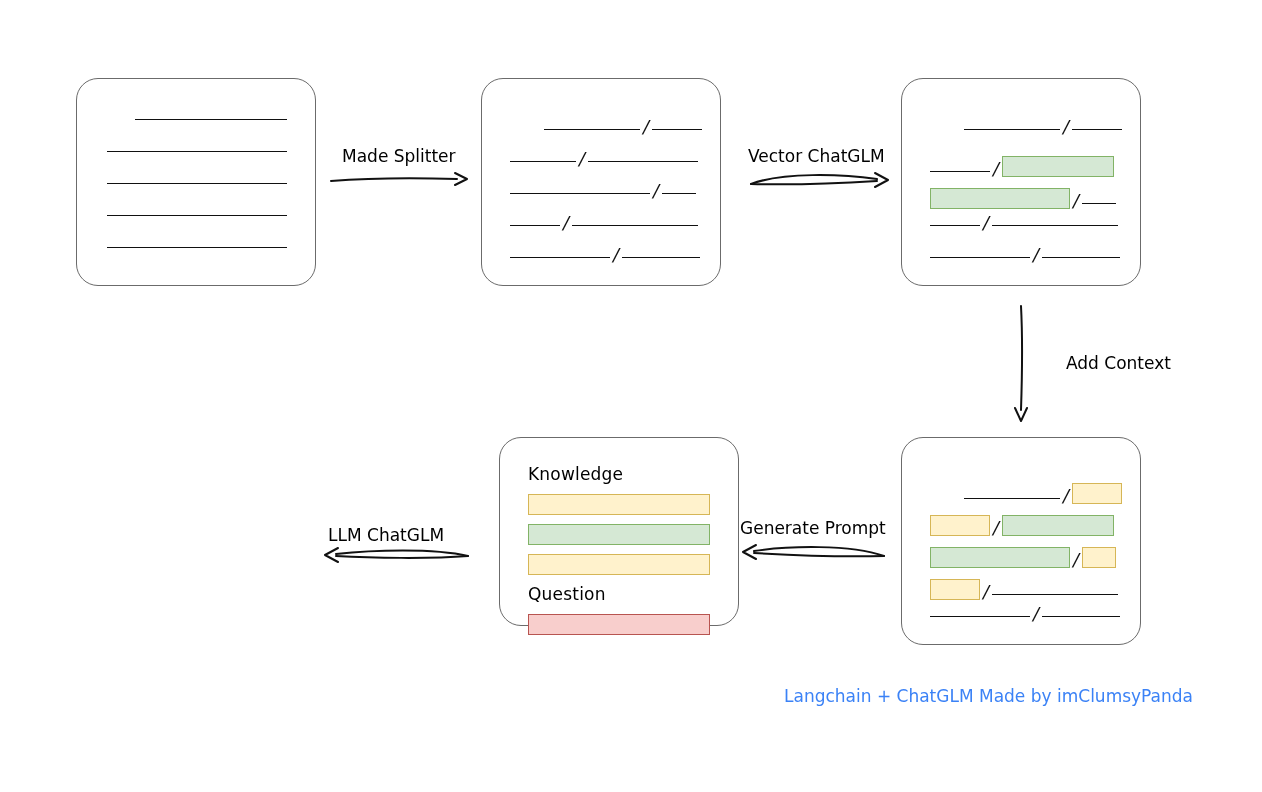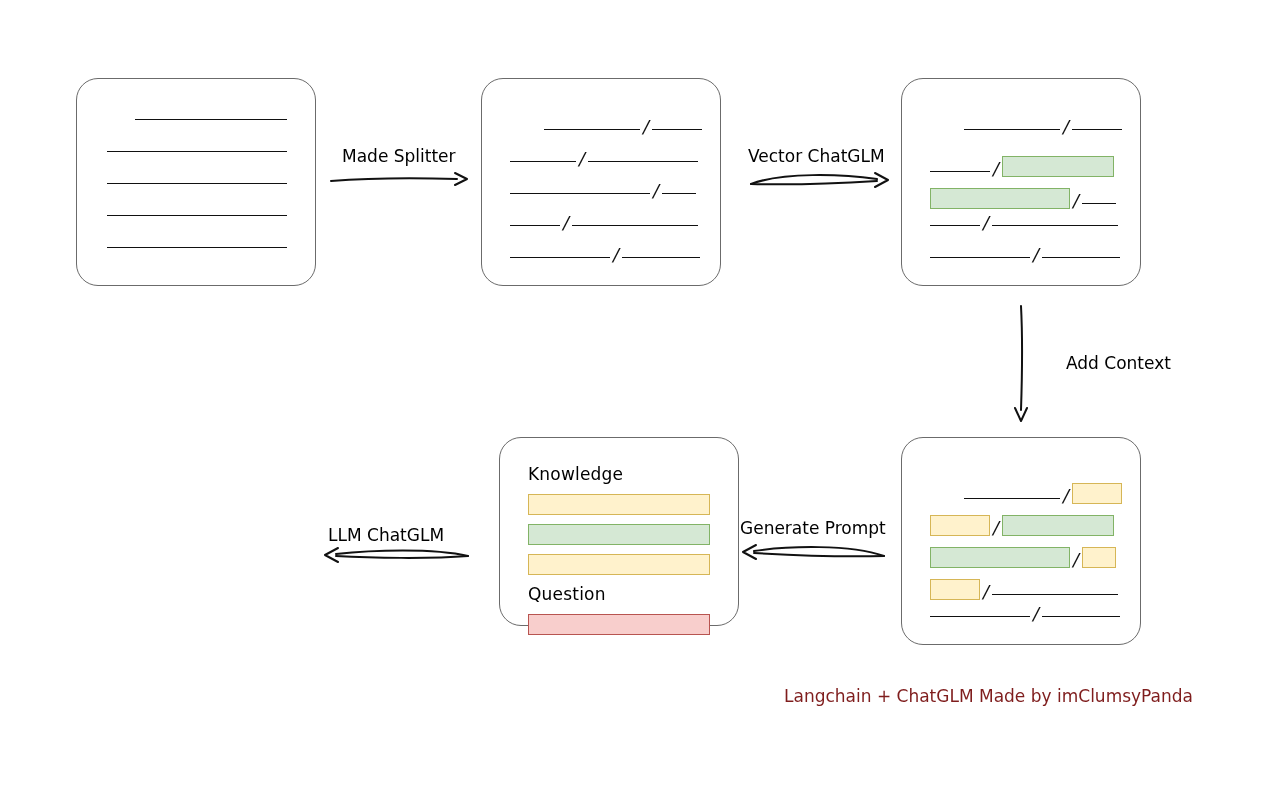--- a/index.html
+++ b/index.html
@@ -74,21 +74,21 @@
     position:absolute;
     font-size:17px;
     white-space:nowrap;
     color:#000;
   }
 
   .footer{
     position:absolute;
     font-size:17px;
     white-space:nowrap;
-    color:#7f1d1d;
+    color:#3b82f6;
   }
 </style>
 </head>
 <body>
 
 <div id="stage">
 
   <div class="card" style="left:76px;top:78px;width:240px;height:208px;">
     <div class="rows" id="rows-source-document">
         <div class="row" style="left: 58px; top: 40px;">

